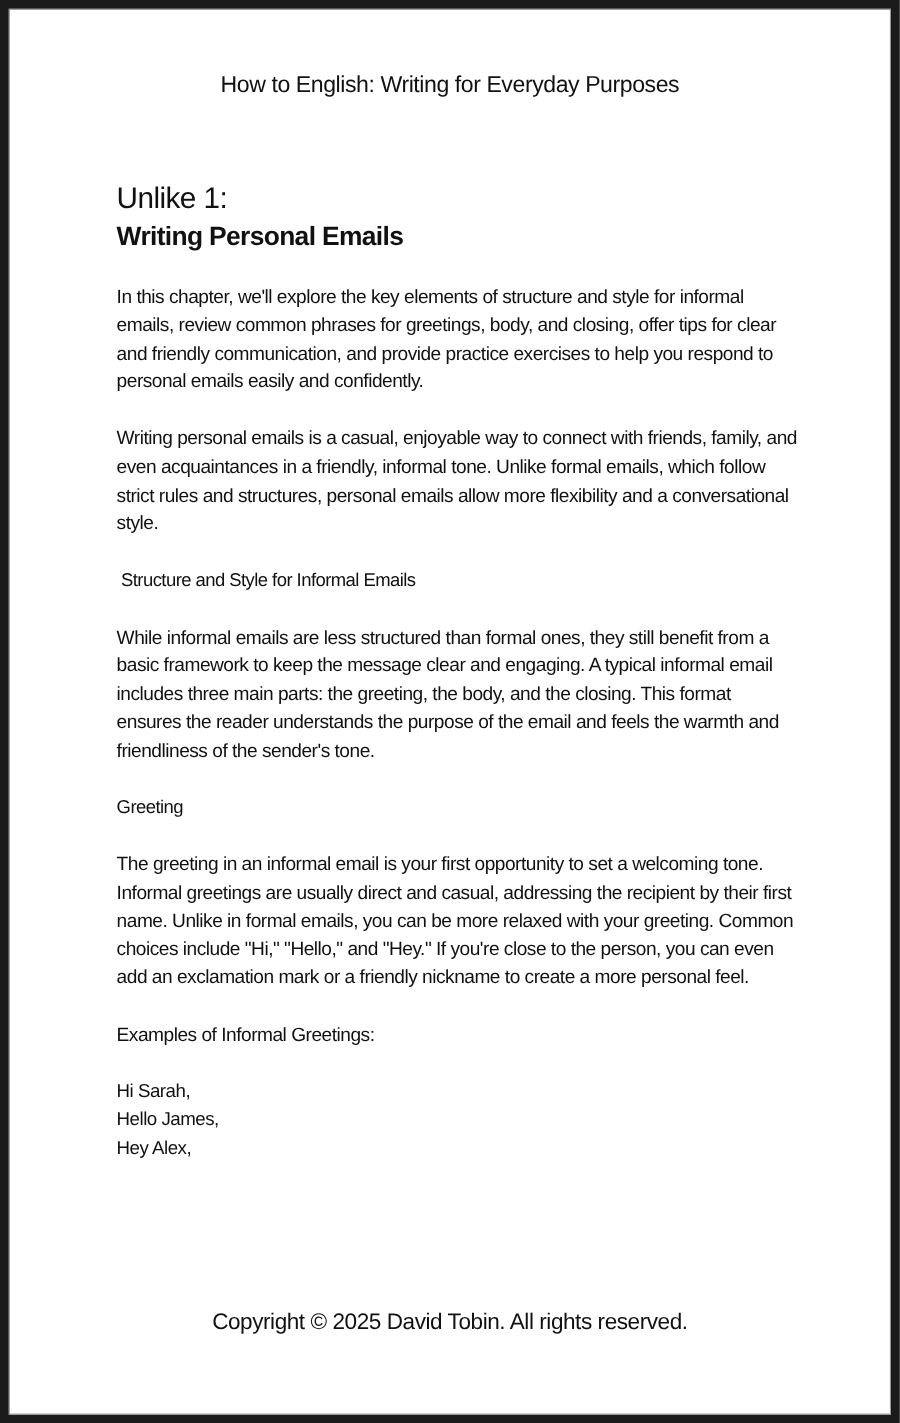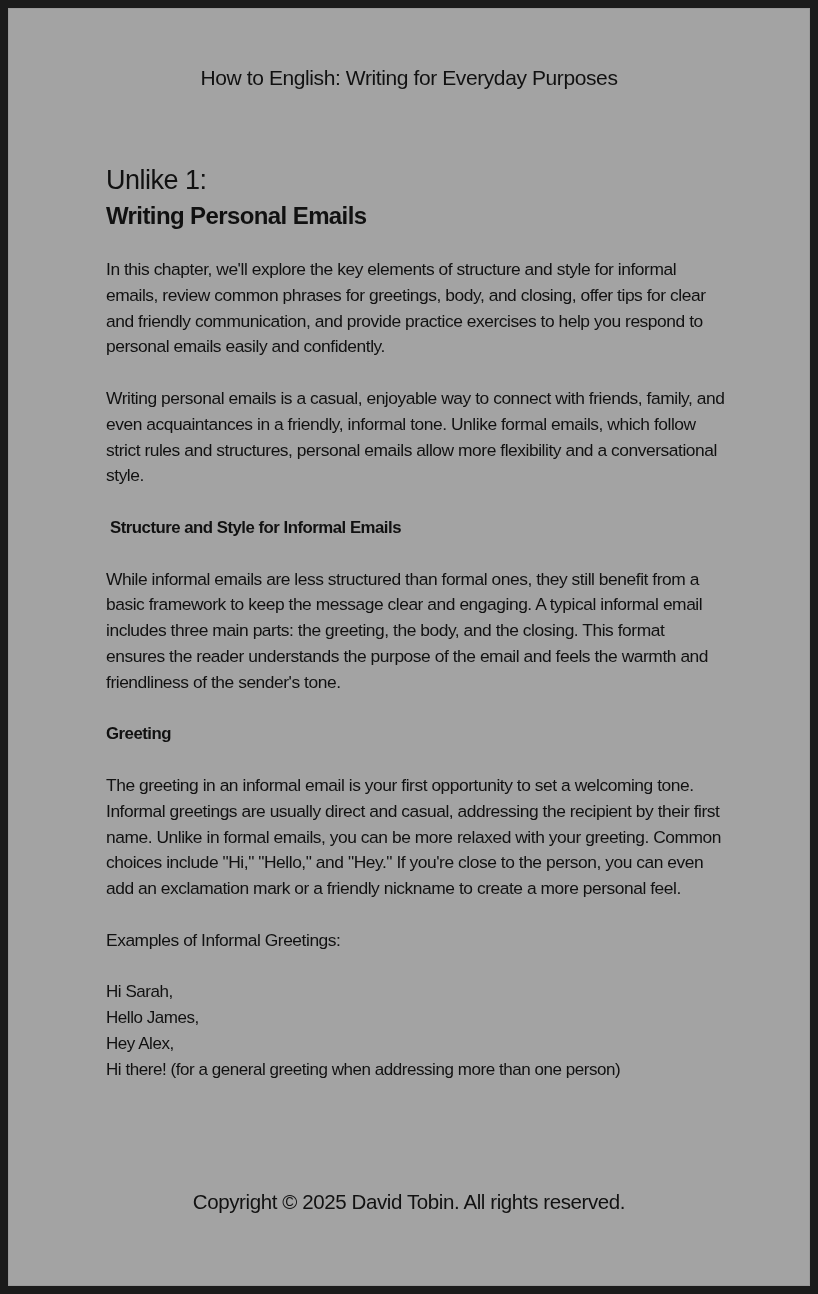--- a/index.html
+++ b/index.html
@@ -13,21 +13,21 @@
       position: relative;
       overflow: hidden;
       font-family: "Liberation Sans", "DejaVu Sans", sans-serif;
     }
     .page {
       position: absolute;
       left: 8px;
       top: 8px;
       width: 800px;
       height: 1276px;
-      background: #a3a3a3;
+      background: #ffffff;
       border: 1px solid #9a9a9a;
       box-sizing: content-box;
       color: #111111;
     }
     .running-head {
       position: absolute;
       left: 0;
       right: 0;
       top: 57px;
       text-align: center;
@@ -54,21 +54,21 @@
       letter-spacing: -0.6px;
       margin: 0 0 23px 0;
     }
     p, .section-heading {
       font-size: 17.4px;
       line-height: 25.8px;
       letter-spacing: -0.45px;
       margin: 0 0 25.8px 0;
     }
     .section-heading {
-      font-weight: bold;
+      font-weight: normal;
       font-size: 16.8px;
       letter-spacing: -0.5px;
     }
     .section-heading.indented {
       padding-left: 4px;
     }
     .examples {
       list-style: none;
       margin: 0;
       padding: 0;
@@ -106,18 +106,17 @@
 
     <div class="section-heading">Greeting</div>
     <p>The greeting in an informal email is your first opportunity to set a welcoming tone. Informal greetings are usually direct and casual, addressing the recipient by their first name. Unlike in formal emails, you can be more relaxed with your greeting. Common choices include "Hi," "Hello," and "Hey." If you're close to the person, you can even add an exclamation mark or a friendly nickname to create a more personal feel.</p>
 
     <p>Examples of Informal Greetings:</p>
 
     <ul class="examples">
       <li>Hi Sarah,</li>
       <li>Hello James,</li>
       <li>Hey Alex,</li>
-      <li>Hi there! (for a general greeting when addressing more than one person)</li>
     </ul>
   </div>
 
   <div class="footer">Copyright © 2025 David Tobin. All rights reserved.</div>
 </div>
 
 </body></html>

